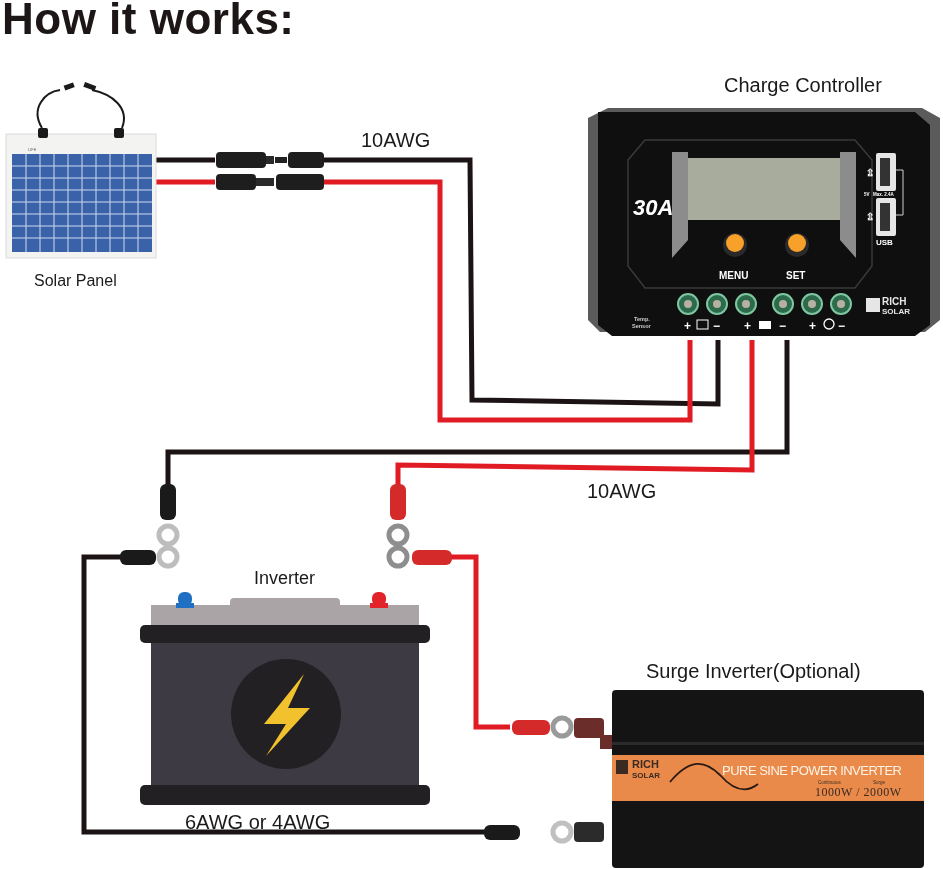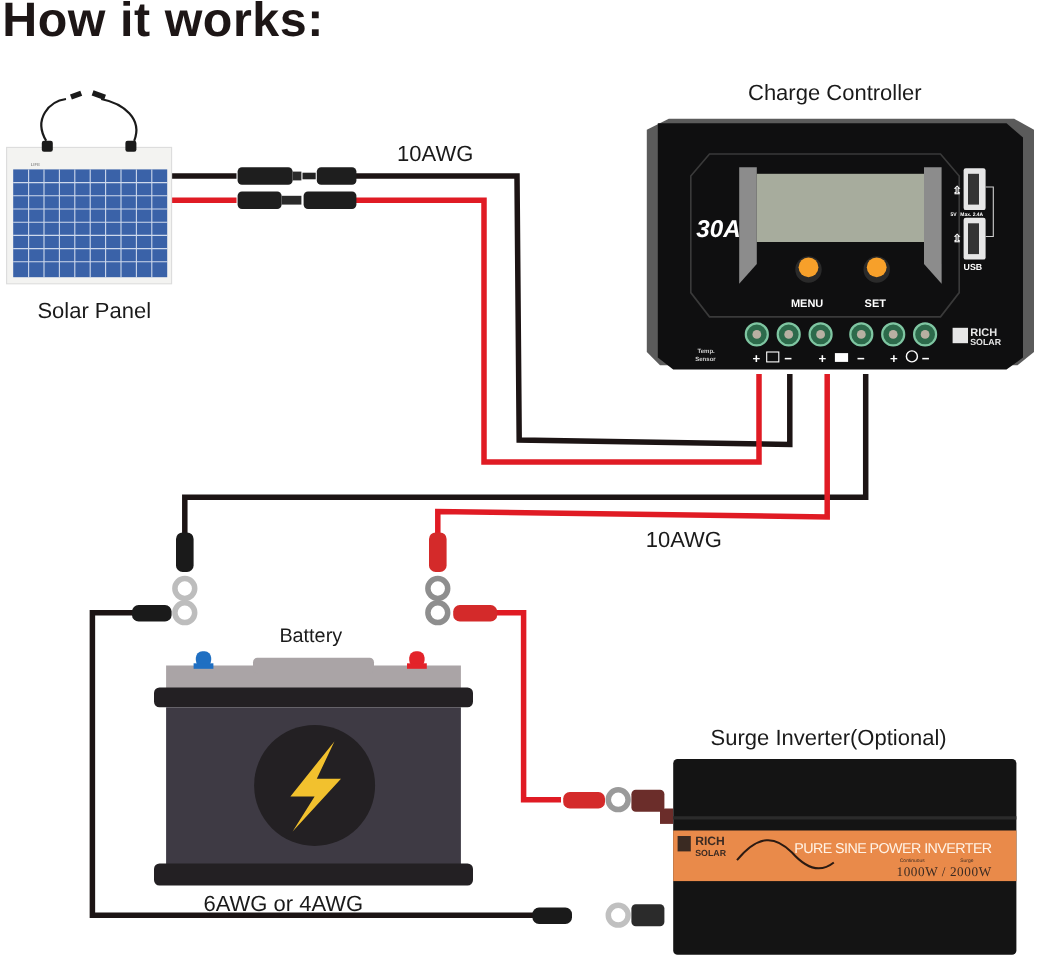--- a/index.html
+++ b/index.html
@@ -1,20 +1,20 @@
 <!DOCTYPE html>
 <html><head>
 <meta charset="utf-8">
 <style>
   html, body { margin:0; padding:0; background:#ffffff; }
   body { width:943px; height:869px; position:relative; overflow:hidden; font-family:"Liberation Sans", sans-serif; }
   .abs { position:absolute; }
   #page-title { left:2px; top:-6px; font-size:44px; font-weight:bold; color:#1d1616; letter-spacing:0.5px; font-family:"Liberation Sans", sans-serif; }
   .lbl { position:absolute; font-size:20px; color:#1a1a1a; font-family:"Liberation Sans", sans-serif; white-space:nowrap; }
-  .lbl-sm { font-size:20px; }
+  .lbl-sm { font-size:16px; }
   svg#wires { position:absolute; left:0; top:0; }
   .usb-txt { font-family:"Liberation Sans", sans-serif; font-weight:bold; fill:#fff; }
 </style>
 </head>
 <body>
 
 <div id="page-title" class="abs">How it works:</div>
 
 <svg id="wires" width="943" height="869" viewBox="0 0 943 869">
 
@@ -191,18 +191,18 @@
   <text x="632" y="778" font-family="Liberation Sans, sans-serif" font-size="8" font-weight="bold" fill="#3a2a22">SOLAR</text>
   <text x="722" y="775" font-family="Liberation Sans, sans-serif" font-size="13" fill="#fff3e6" textLength="180">PURE SINE POWER INVERTER</text>
   <text x="818" y="784" font-family="Liberation Sans, sans-serif" font-size="4.5" fill="#3a2a22">Continuous</text>
   <text x="873" y="784" font-family="Liberation Sans, sans-serif" font-size="4.5" fill="#3a2a22">Surge</text>
   <text x="815" y="796" font-family="Liberation Serif, serif" font-size="12" fill="#3a2a22" textLength="86">1000W / 2000W</text>
 
   <text x="28" y="151" font-family="Liberation Sans, sans-serif" font-size="4" fill="#666">LIFE</text>
 </svg>
 
 <div class="lbl lbl-sm" style="left:34px; top:272px;">Solar Panel</div>
-<div class="lbl" style="left:680px; top:74px;text-align:center;">Charge Controller</div>
+<div class="lbl" style="left:724px; top:74px;text-align:center;">Charge Controller</div>
 <div class="lbl lbl-sm" style="left:361px; top:129px; font-size:20px;">10AWG</div>
 <div class="lbl" style="left:587px; top:480px;">10AWG</div>
-<div class="lbl lbl-sm" style="left:254px; top:568px; font-size:18px;">Battery</div>
+<div class="lbl lbl-sm" style="left:254px; top:568px; font-size:18px;">Inverter</div>
 <div class="lbl" style="left:646px; top:660px;">Surge Inverter(Optional)</div>
 <div class="lbl" style="left:185px; top:811px;">6AWG or 4AWG</div>
 
 </body></html>

